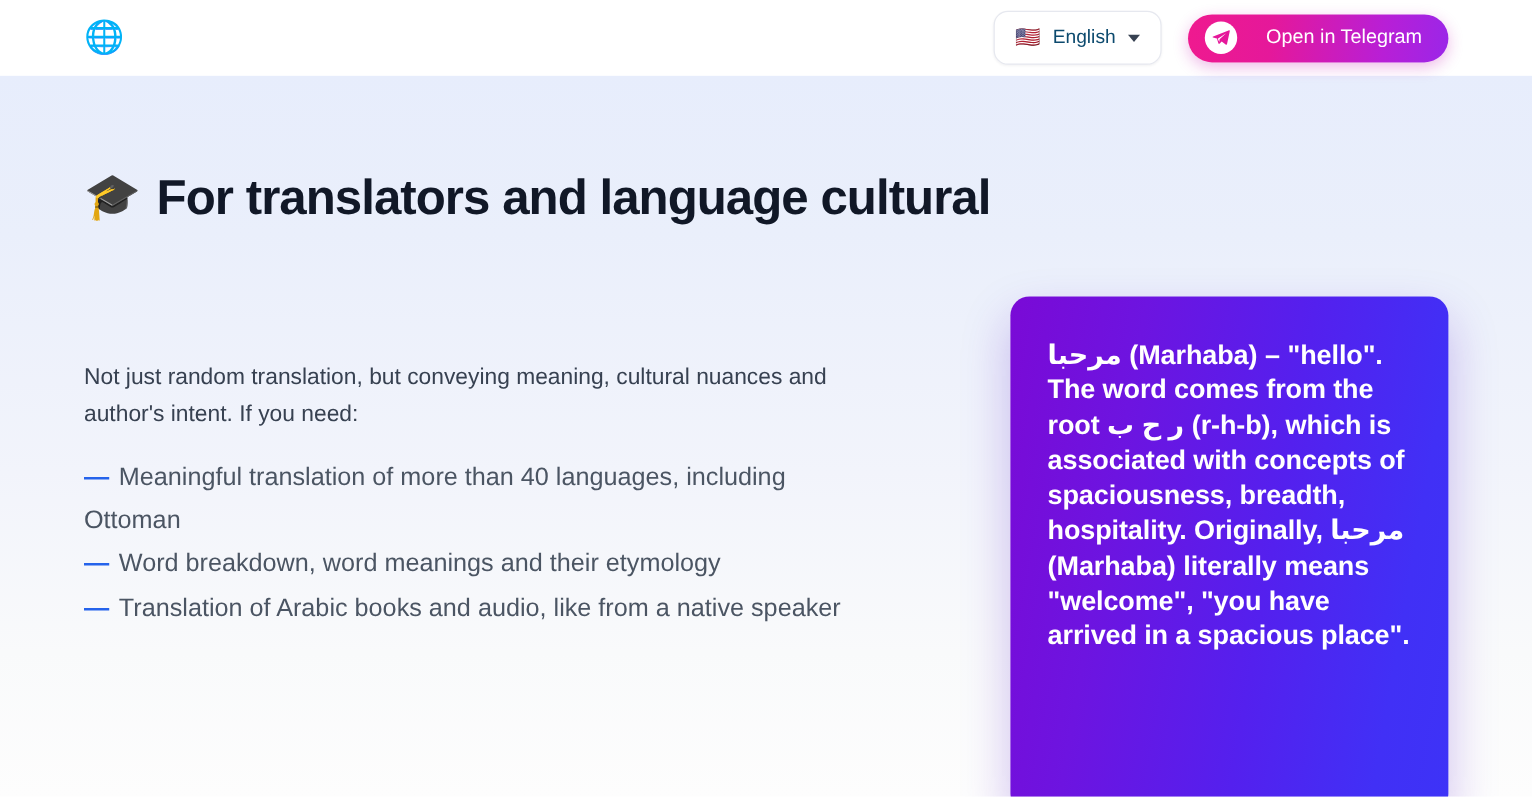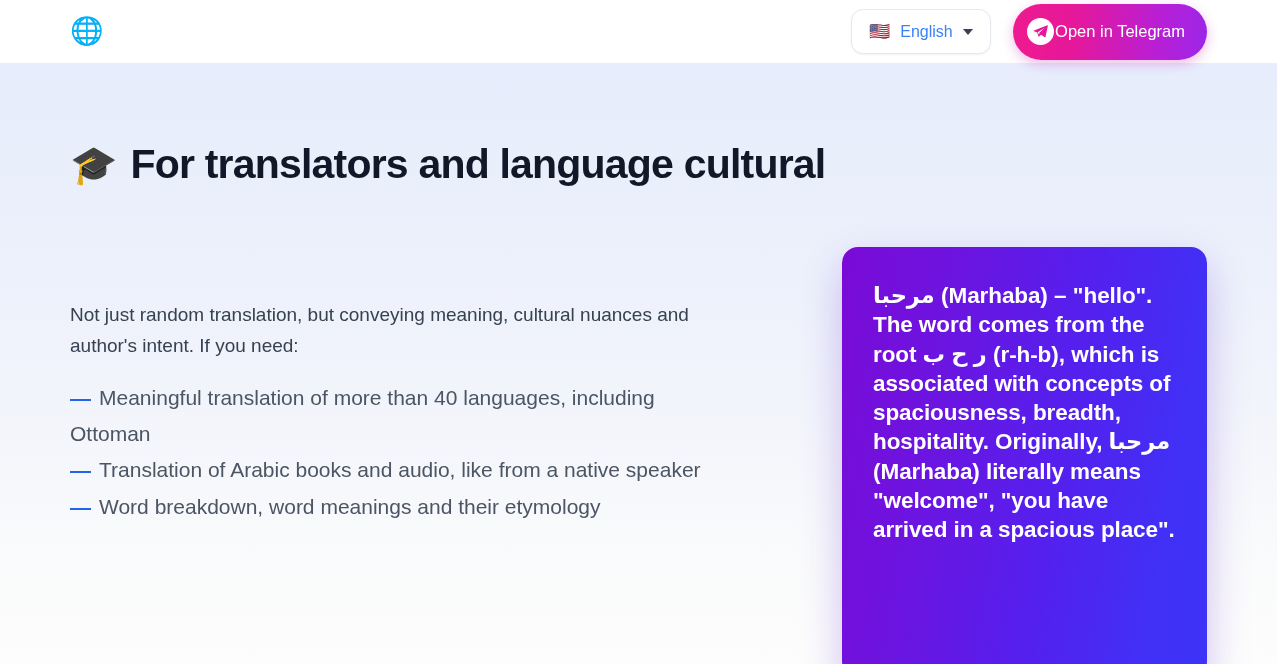--- a/index.html
+++ b/index.html
@@ -67,37 +67,37 @@
     border-radius: 12px;
     padding: 10px 17px;
     height: 45px;
     cursor: pointer;
     box-shadow: 0 1px 2px rgba(16,24,40,.05);
     min-width: 140px;
   }
   .lang-flag { font-size: 17px; line-height: 1; }
   .lang-name {
     font-size: 16px;
-    color: #3b82f6;
+    color: #0c4a6e;
     font-weight: 400;
     white-space: nowrap;
   }
   .caret {
     margin-left: auto;
     width: 0; height: 0;
     border-left: 5px solid transparent;
     border-right: 5px solid transparent;
     border-top: 6px solid #374151;
   }
 
   .tg-button {
     display: flex;
     align-items: center;
-    gap: 1px;
-    height: 56px;
+    gap: 24px;
+    height: 40px;
     padding: 0 22px 0 14px;
     border: none;
     border-radius: 999px;
     background: linear-gradient(95deg, #ef1a8f 0%, #e5189a 32%, #b81fd6 75%, #9b26e8 100%);
     color: #ffffff;
     font-size: 16.5px;
     font-family: inherit;
     cursor: pointer;
     box-shadow: 0 4px 12px rgba(200,30,180,.30);
     white-space: nowrap;
@@ -232,22 +232,22 @@
   </h1>
 
   <div class="hero-grid">
 
     <div class="hero-left">
 
       <p class="lead">Not just random translation, but conveying meaning, cultural nuances and author's intent. If you need:</p>
 
       <div class="bullets">
         <span class="bullet"><span class="dash">—</span><span>Meaningful translation of more than 40 languages, including Ottoman</span></span>
+        <span class="bullet"><span class="dash">—</span><span>Word breakdown, word meanings and their etymology</span></span>
         <span class="bullet"><span class="dash">—</span><span>Translation of Arabic books and audio, like from a native speaker</span></span>
-        <span class="bullet"><span class="dash">—</span><span>Word breakdown, word meanings and their etymology</span></span>
       </div>
 
     </div>
 
     <div class="hero-right">
       <div class="word-card">
         <div class="card-main">مرحبا (Marhaba) – "hello". The word comes from the root ر ح ب (r-h-b), which is associated with concepts of spaciousness, breadth, hospitality. Originally, مرحبا (Marhaba) literally means "welcome", "you have arrived in a spacious place".</div>
       </div>
     </div>
 

